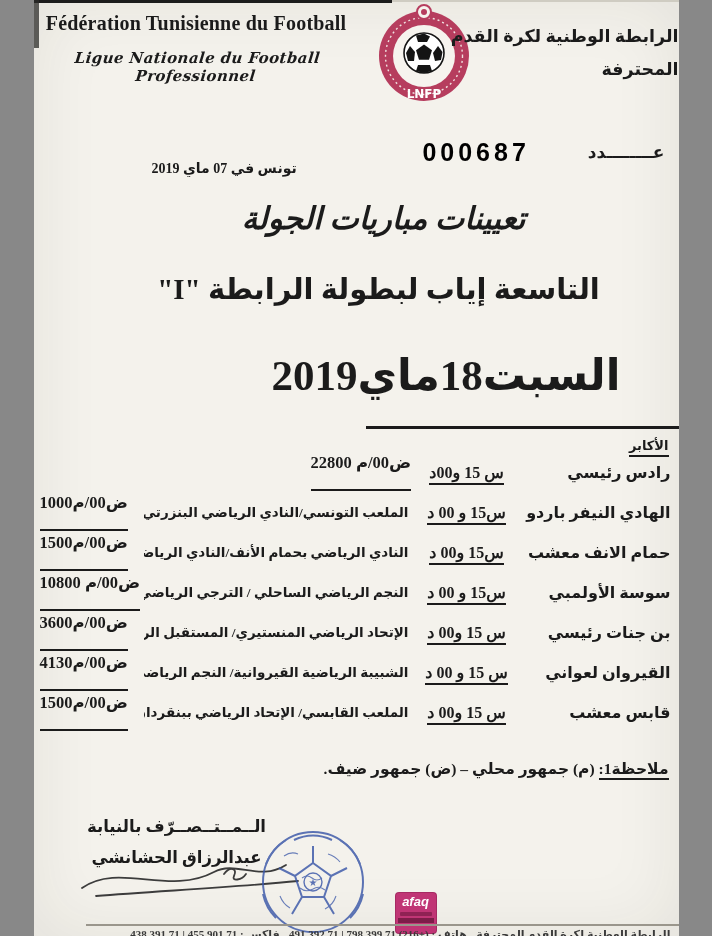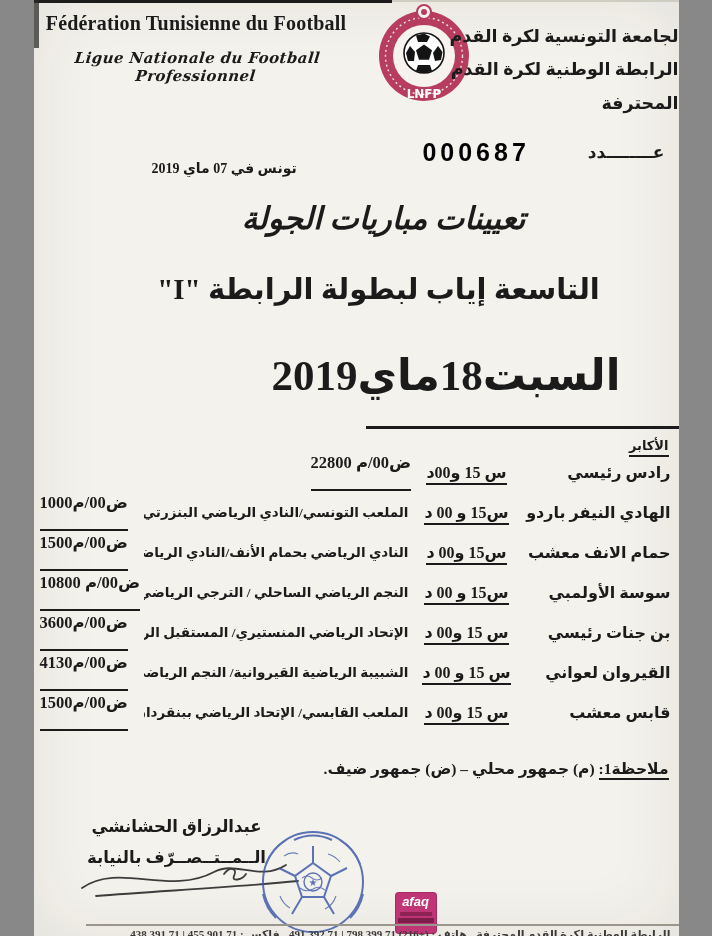--- a/index.html
+++ b/index.html
@@ -30,21 +30,21 @@
   .title1{position:absolute;left:0;top:200px;width:700px;text-align:center;font-size:31px;font-style:italic;}
   .title2{position:absolute;left:0;top:272px;width:690px;text-align:center;font-size:29px;}
   .bigdate{position:absolute;right:58px;top:350px;font-size:43px;letter-spacing:1px;}
   .bigdate-line{position:absolute;left:332px;top:426px;width:372px;height:3px;background:#1b1b1b;}
   .category{position:absolute;right:10px;top:438px;font-size:13px;border-bottom:2px solid #1b1b1b;padding-bottom:1px;}
   
   .rows{position:absolute;left:6px;right:8px;top:452px;}
   .mrow{display:flex;direction:rtl;align-items:center;height:40px;}
   .venue{width:152px;font-size:16px;white-space:nowrap;}
   .time{width:104px;text-align:center;font-size:16px;white-space:nowrap;}
-  .time .u{border-bottom:2px solid #1b1b1b;padding-bottom:2px;}
+  .time .u{border-bottom:2px solid #1b1b1b;padding-bottom:2px;font-family:Liberation Serif, serif;}
   .teams{flex:1;text-align:center;font-size:13.5px;white-space:nowrap;overflow:hidden;padding:0 6px;}
   .attwrap{width:104px;direction:ltr;text-align:left;}
   .att{display:inline-flex;direction:ltr;border-bottom:2px solid #1b1b1b;padding-bottom:16px;font-size:16.5px;}
   .att>span{unicode-bidi:isolate;white-space:pre;font-family:"Liberation Serif","DejaVu Sans",serif;font-weight:bold;}
   
   .note{position:absolute;right:10px;top:760px;font-size:15.5px;}
   .note .nlbl{border-bottom:2px solid #1b1b1b;padding-bottom:1px;}
   
   .sig{position:absolute;left:34px;top:812px;width:218px;text-align:center;font-size:16.5px;line-height:1.85;}
   .scrawl{position:absolute;left:40px;top:852px;}
@@ -81,21 +81,20 @@
     <polygon points="44,33.5 52,31.5 58,34.5 55,40 46,40" fill="#141414"></polygon>
     <polygon points="66,44 70.5,50 69,58 63,59 61,51" fill="#141414"></polygon>
     <polygon points="38,44 34,51 36,59 42,59 43,50" fill="#141414"></polygon>
     <polygon points="46,63 58,63 60,69 52,71 44,69" fill="#141414"></polygon>
     <text x="52" y="96" text-anchor="middle" fill="#ffffff" font-size="12" font-weight="bold" font-family="DejaVu Sans, sans-serif">LNFP</text>
     <circle cx="52" cy="10" r="7" fill="#f6f3ee" stroke="#b63d5e" stroke-width="2"></circle>
     <circle cx="52" cy="10" r="3" fill="#b63d5e"></circle>
   </svg>
 
   <div class="hdr-ar ar">
-    <div>لجامعة التونسية لكرة القدم</div>
     <div>الرابطة الوطنية لكرة القدم المحترفة</div>
   </div>
 
   <div class="numrow ar">
     <span class="lbl">عــــــــدد</span>
     <span class="val">000687</span>
   </div>
   <div class="placedate ar">تونس في 07 ماي 2019</div>
 
   <div class="title1 ar">تعيينات مباريات الجولة</div>
@@ -189,22 +188,22 @@
           </span></span>
     </div>
 
   </div>
 
   <div class="note ar">
     <span class="nlbl">ملاحظة1:</span><span> (م) جمهور محلي – (ض) جمهور ضيف.</span>
   </div>
 
   <div class="sig ar">
+    <div>الــمــتــصــرّف بالنيابة</div>
     <div>عبدالرزاق الحشانشي</div>
-    <div>الــمــتــصــرّف بالنيابة</div>
   </div>
 
   <svg class="scrawl" width="230" height="52" viewBox="0 0 230 52">
     <g fill="none" stroke="#3c3c3c" stroke-width="1.8" stroke-linecap="round">
       <path d="M8,36 C45,10 95,44 140,20 C162,8 185,30 212,13"></path>
       <path d="M22,44 C85,39 165,35 224,29"></path>
       <path d="M150,22 c6,-8 14,-6 10,2 c-3,6 8,4 12,-2"></path>
     </g>
   </svg>
 

